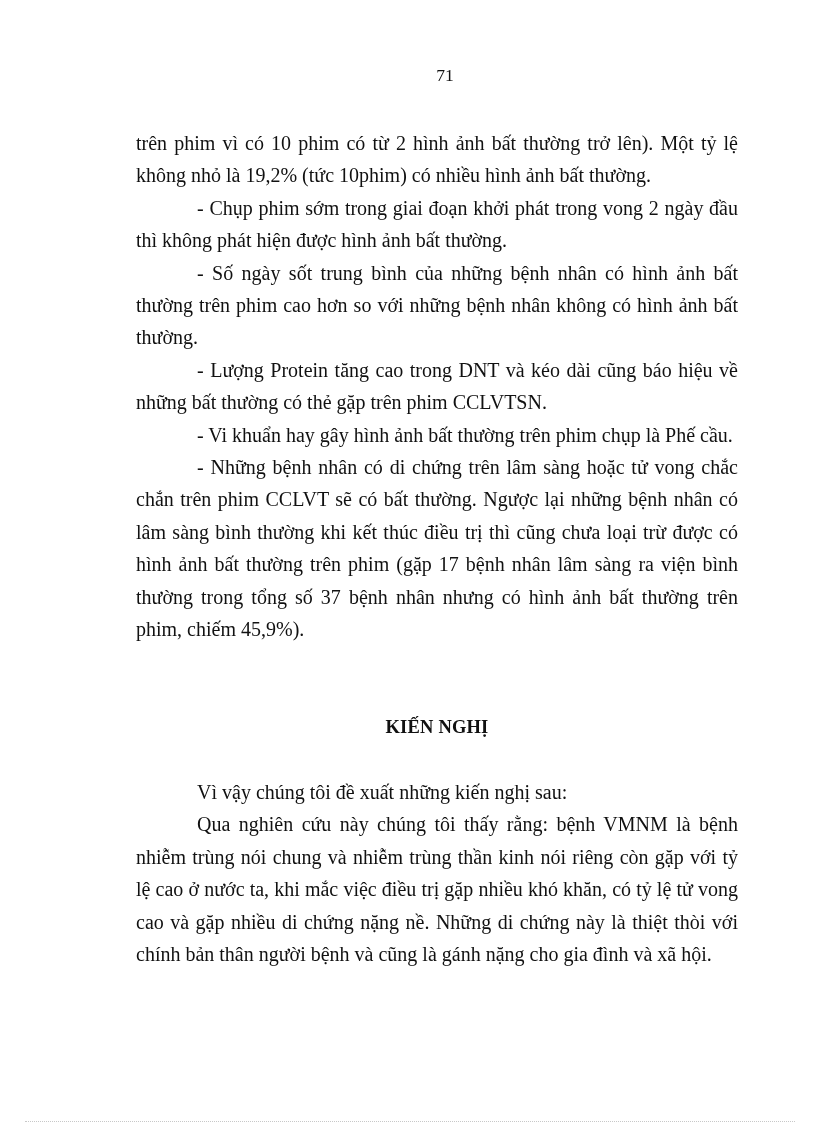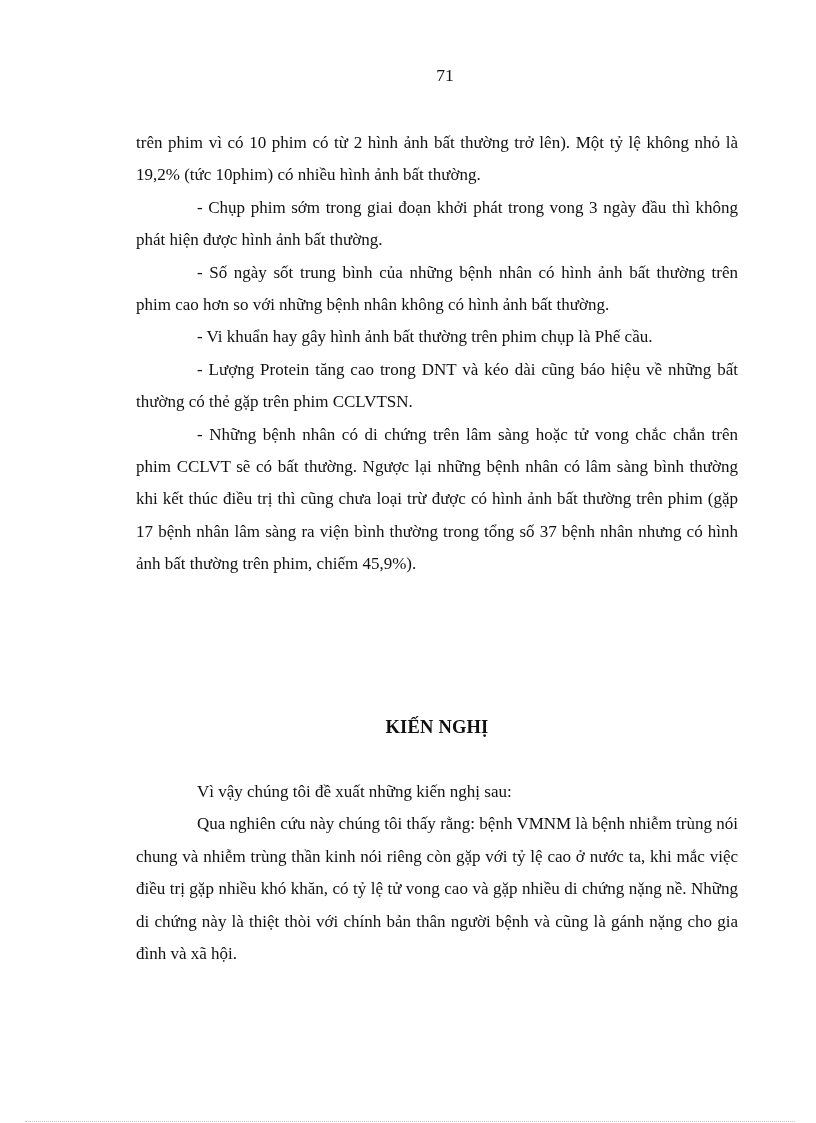--- a/index.html
+++ b/index.html
@@ -21,21 +21,21 @@
     left: 0;
     width: 890px;
     text-align: center;
     font-size: 17.5px;
     line-height: 24px;
   }
   .block {
     position: absolute;
     left: 136px;
     width: 602px;
-    font-size: 17px;
+    font-size: 20px;
     line-height: 32.4px;
     text-align: justify;
   }
   .block p {
     margin: 0;
     text-align: justify;
   }
   .indent {
     text-indent: 61px;
   }
@@ -61,24 +61,24 @@
     border-top: 1px dotted #c8c8c8;
   }
 </style>
 </head>
 <body>
 
 <div class="page-number">71</div>
 
 <div class="block" id="block-conclusions">
   <p>trên phim vì có 10 phim có từ 2 hình ảnh bất thường trở lên). Một tỷ lệ không nhỏ là 19,2% (tức 10phim) có nhiều hình ảnh bất thường.</p>
-  <p class="indent">- Chụp phim sớm trong giai đoạn khởi phát trong vong 3 ngày đầu thì không phát hiện được hình ảnh bất thường.</p>
+  <p class="indent">- Chụp phim sớm trong giai đoạn khởi phát trong vong 2 ngày đầu thì không phát hiện được hình ảnh bất thường.</p>
   <p class="indent">- Số ngày sốt trung bình của những bệnh nhân có hình ảnh bất thường trên phim cao hơn so với những bệnh nhân không có hình ảnh bất thường.</p>
+  <p class="indent">- Lượng Protein tăng cao trong DNT và kéo dài cũng báo hiệu về những bất thường có thẻ gặp trên phim CCLVTSN.</p>
   <p class="indent">- Vi khuẩn hay gây hình ảnh bất thường trên phim chụp là Phế cầu.</p>
-  <p class="indent">- Lượng Protein tăng cao trong DNT và kéo dài cũng báo hiệu về những bất thường có thẻ gặp trên phim CCLVTSN.</p>
   <p class="indent">- Những bệnh nhân có di chứng trên lâm sàng hoặc tử vong chắc chắn trên phim CCLVT sẽ có bất thường. Ngược lại những bệnh nhân có lâm sàng bình thường khi kết thúc điều trị thì cũng chưa loại trừ được có hình ảnh bất thường trên phim (gặp 17 bệnh nhân lâm sàng ra viện bình thường trong tổng số 37 bệnh nhân nhưng có hình ảnh bất thường trên phim, chiếm 45,9%).</p>
 </div>
 
 <h2 class="heading" style="margin:0;">KIẾN NGHỊ</h2>
 
 <div class="block" id="block-recommendations">
   <p class="indent">Vì vậy chúng tôi đề xuất những kiến nghị sau:</p>
   <p class="indent">Qua nghiên cứu này chúng tôi thấy rằng: bệnh VMNM là bệnh nhiễm trùng nói chung và nhiễm trùng thần kinh nói riêng còn gặp với tỷ lệ cao ở nước ta, khi mắc việc điều trị gặp nhiều khó khăn, có tỷ lệ tử vong cao và gặp nhiều di chứng nặng nề. Những di chứng này là thiệt thòi với chính bản thân người bệnh và cũng là gánh nặng cho gia đình và xã hội.</p>
 </div>
 

